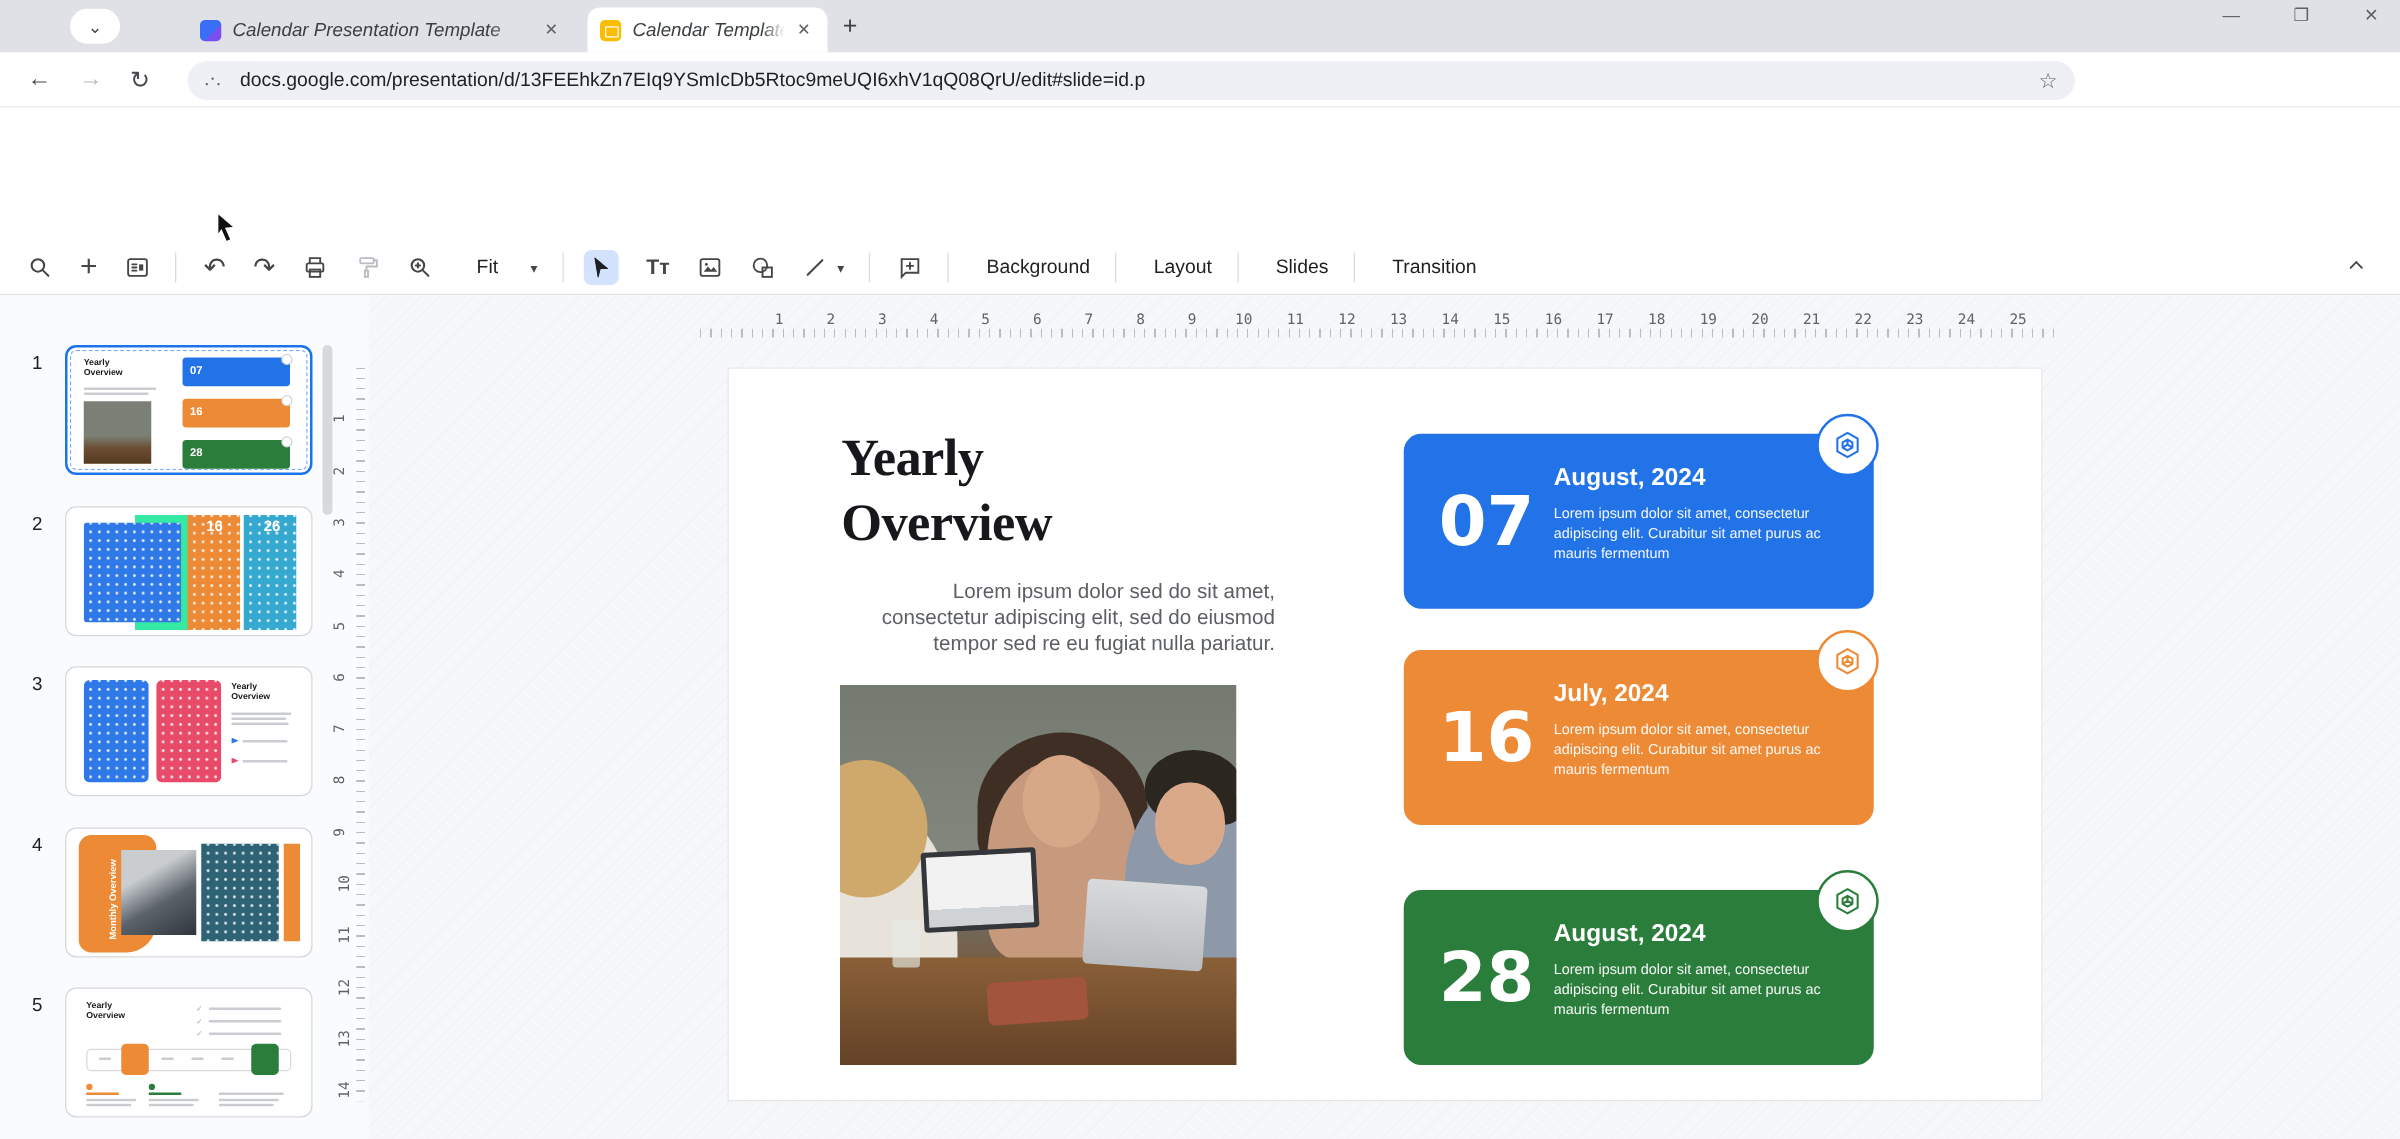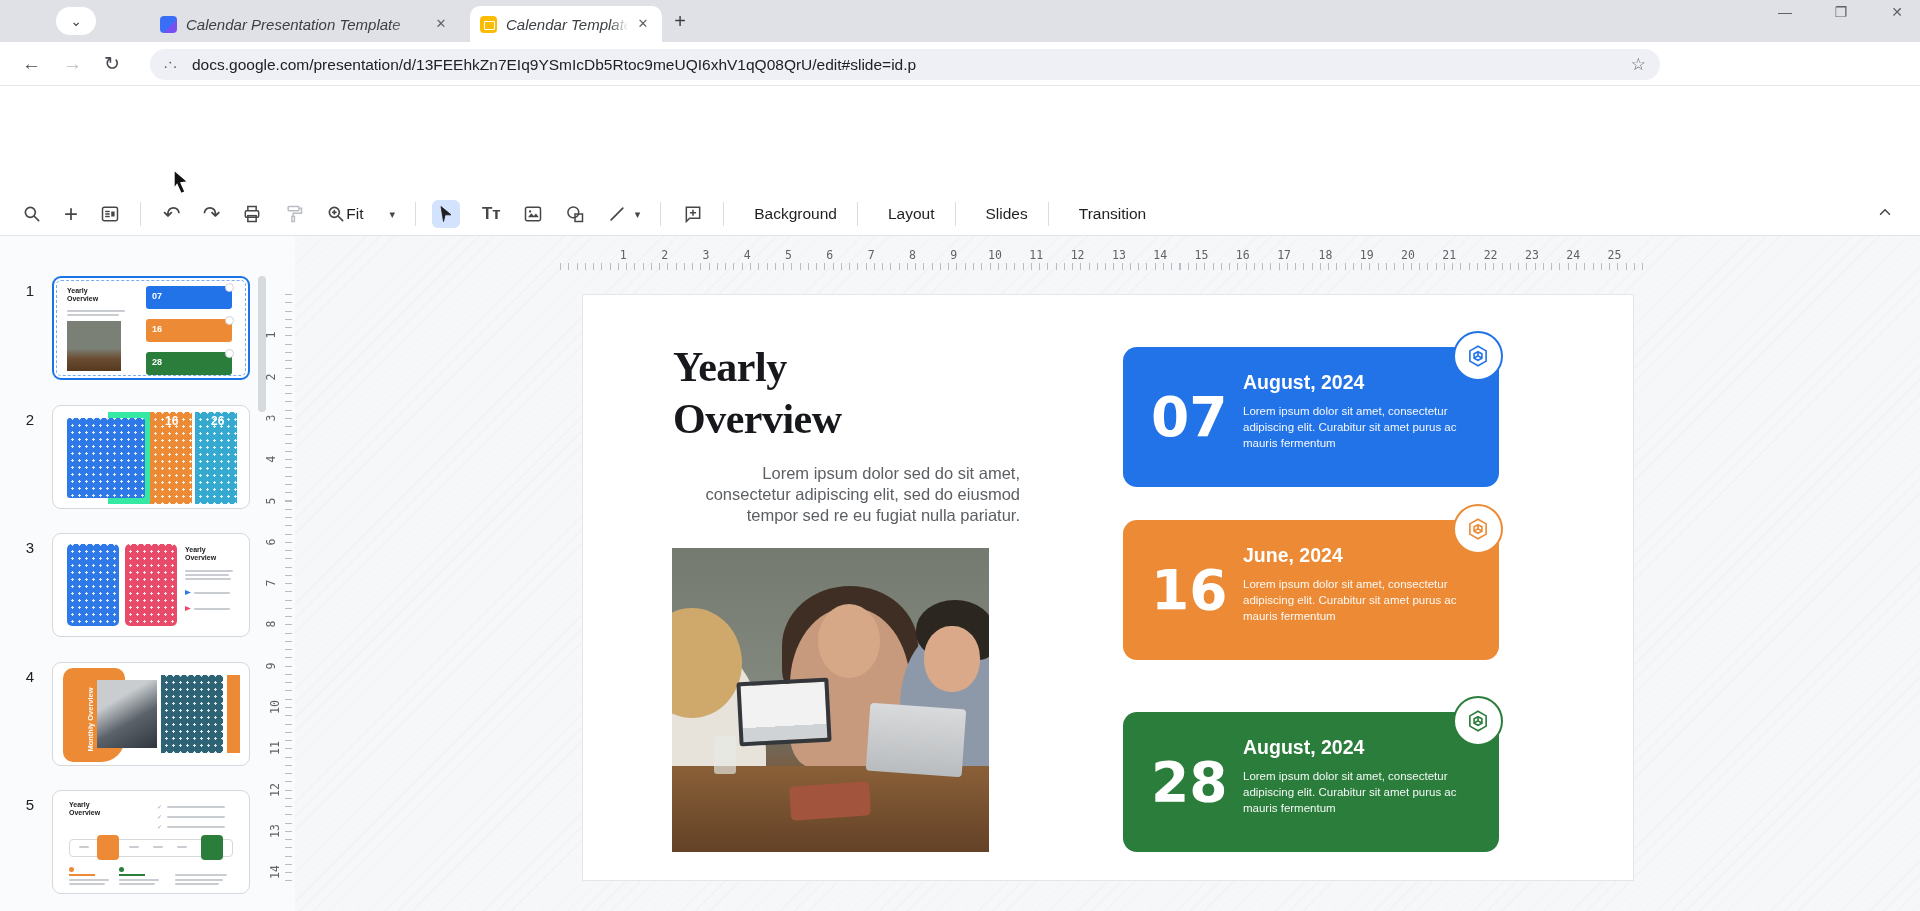--- a/index.html
+++ b/index.html
@@ -62,21 +62,21 @@
   .btn-share .share-label { font-size:15.5px; font-weight:bold; margin:0 10px 0 8px; }
   .btn-share .share-arrow { font-size:12px; padding:0 10px; border-left:1px solid rgba(0,29,53,.15); height:24px; display:flex; align-items:center; }
   .app-avatar { width:38px; height:38px; border-radius:50%; background:radial-gradient(circle at 50% 38%, #c9a182 0 34%, #41484f 36% 60%, #8d959d 62%); border:2px solid #e4e7eb; }
 
   
   .toolbar { position:absolute; left:0; top:193px; width:1920px; height:43px; background:#fff; border-bottom:1px solid #e0e3e7; display:flex; align-items:center; }
   .tb { color:#444746; font-size:18px; margin-left:22px; display:flex; align-items:center; }
   .tb svg { display:block; }
   .tb.disabled { color:#b9bdc2; }
   .tb-sep { width:1px; height:24px; background:#dadce0; margin-left:20px; }
-  .tb-label { font-size:15.5px; color:#1f1f1f; margin-left:0; }
+  .tb-label { font-size:15.5px; color:#1f1f1f; margin-left:35px; }
   .tb-dd { font-size:11px; color:#444746; margin-left:26px; }
   .tb.active-tool { background:#d3e3fd; border-radius:6px; padding:4px; margin-left:16px; }
   .tb-text-btn { font-size:15.5px; color:#1f1f1f; margin-left:30px; }
   .tb-collapse { position:absolute; right:26px; color:#444746; }
 
   
   .filmstrip { position:absolute; left:0; top:236px; width:295px; height:675px; background:#fafbfd; }
   .thumb-num { position:absolute; font-size:15px; color:#202124; width:24px; text-align:right; }
   .thumb { position:absolute; left:52px; width:198px; height:104px; background:#fff; border:1px solid #d5d8dc; border-radius:9px; overflow:hidden; }
   .thumb.selected { border:2px solid #1a73e8; }
@@ -499,21 +499,21 @@
       <span class="card-badge" style="border:2px solid #2273e8;">
         <svg width="26" height="26" viewBox="0 0 24 24" fill="none" stroke="#2273e8" stroke-width="1.5">
             <path d="M12 3l7.5 4.3v9.4L12 21l-7.5-4.3V7.3z"></path>
             <path d="M12 8l3.6 2v4L12 16l-3.6-2v-4zM12 8v3.8M8.4 14l3.6-2.2M15.6 14L12 11.8"></path>
           </svg>
       </span>
     </div>
 
     <div class="card" style="top:225px;background:#ec8a35;">
       <span class="card-num">16</span>
-      <span class="card-head">June, 2024</span>
+      <span class="card-head">July, 2024</span>
       <span class="card-text">Lorem ipsum dolor sit amet, consectetur adipiscing elit. Curabitur sit amet purus ac mauris fermentum</span>
       <span class="card-badge" style="border:2px solid #ec8a35;">
         <svg width="26" height="26" viewBox="0 0 24 24" fill="none" stroke="#ec8a35" stroke-width="1.5">
             <path d="M12 3l7.5 4.3v9.4L12 21l-7.5-4.3V7.3z"></path>
             <path d="M12 8l3.6 2v4L12 16l-3.6-2v-4zM12 8v3.8M8.4 14l3.6-2.2M15.6 14L12 11.8"></path>
           </svg>
       </span>
     </div>
 
     <div class="card" style="top:417px;background:#2b7d3c;">

